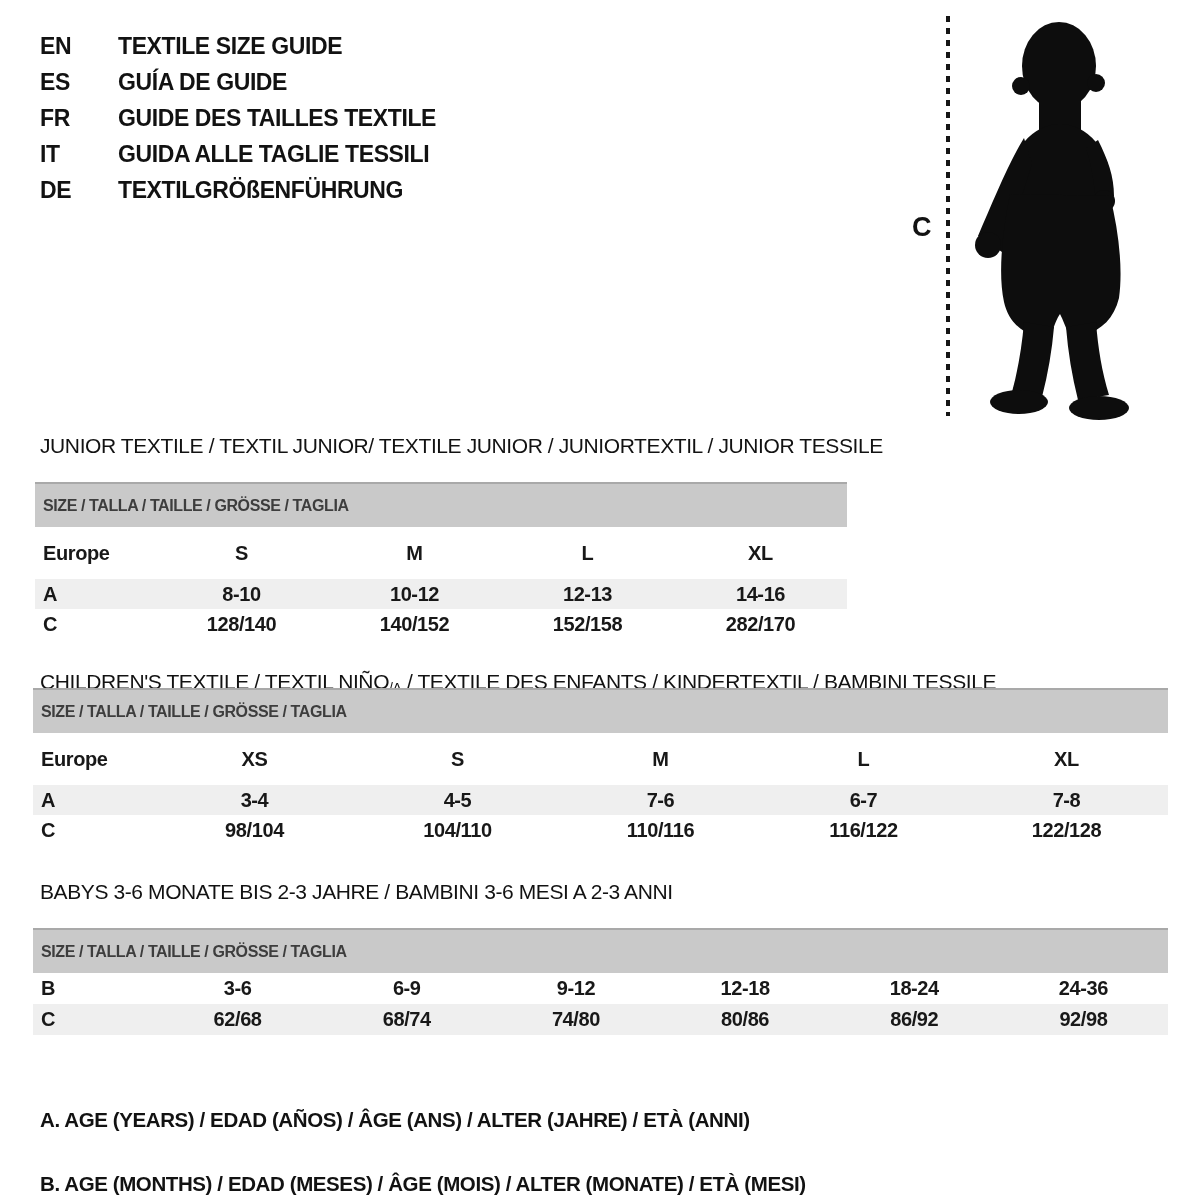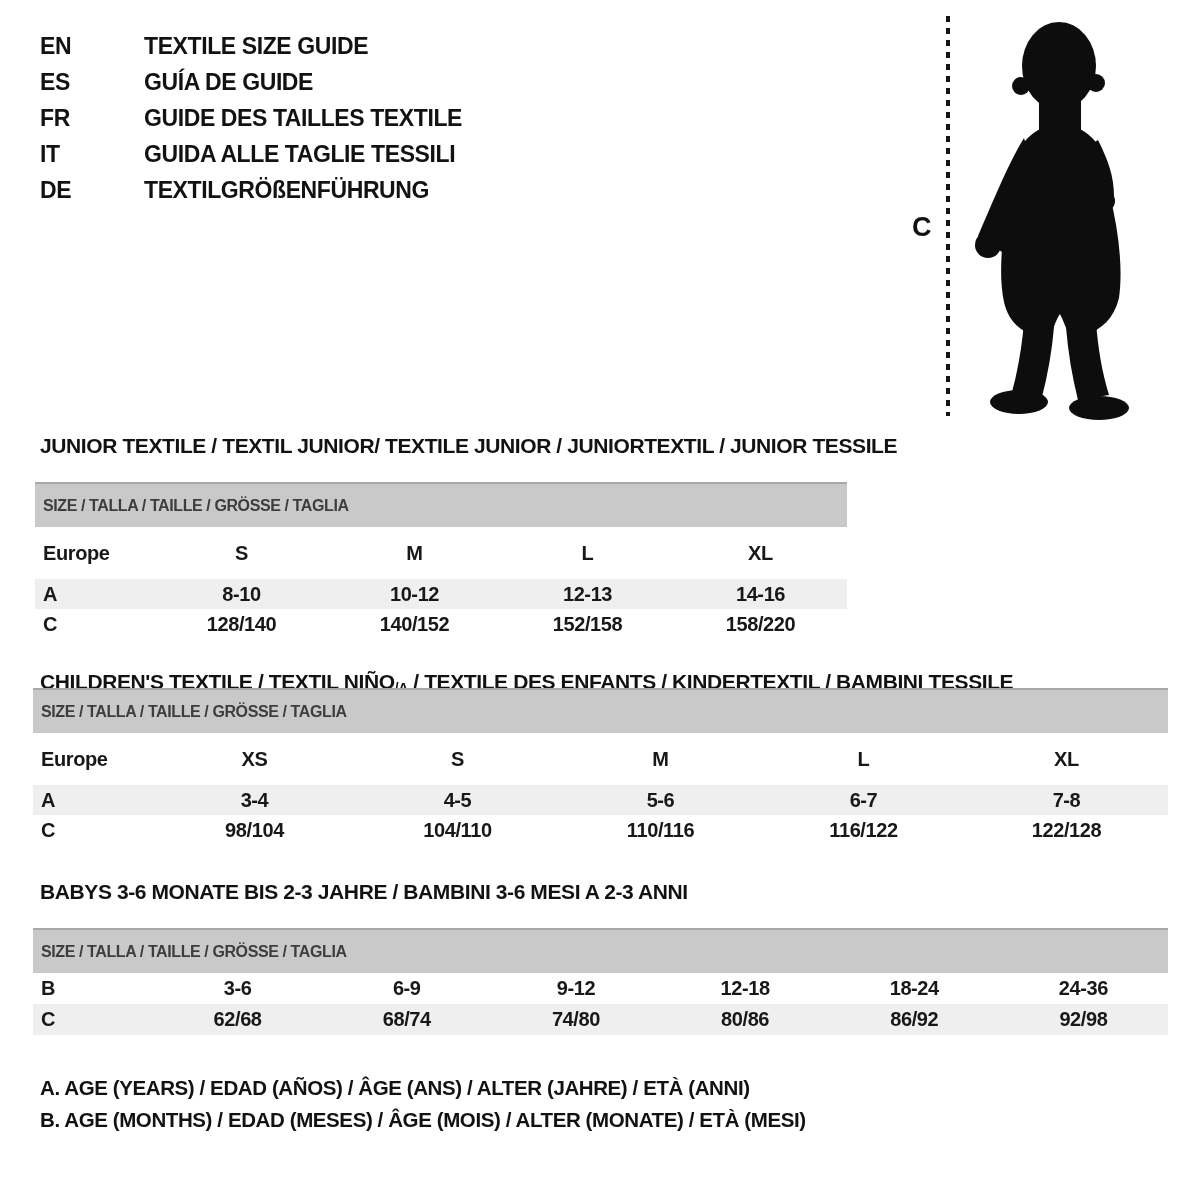--- a/index.html
+++ b/index.html
@@ -15,31 +15,31 @@
   body{
     width:1200px;height:1200px;background:#ffffff;
     font-family:"Liberation Sans", sans-serif;
     color:var(--ink);
   }
   .canvas{position:relative;width:1200px;height:1200px;overflow:hidden;background:#fff;}
 
   
   .lang-list{position:absolute;left:40px;top:28px;}
   .lang-row{display:flex;height:36px;align-items:center;
-    font-weight:bold;font-size:23px;letter-spacing:-0.4px;color:var(--ink);gap:26px;}
+    font-weight:bold;font-size:23px;letter-spacing:-0.4px;color:var(--ink);}
   .lang-code{width:78px;}
 
   
   .dash-line{position:absolute;left:946px;top:16px;width:4px;height:400px;
     background:repeating-linear-gradient(to bottom,#151515 0 6px,transparent 6px 12px);}
   .fig-c{position:absolute;left:912px;top:212px;font-size:27px;font-weight:bold;color:var(--ink);}
   .fig-svg{position:absolute;left:962px;top:14px;width:180px;height:410px;}
 
   
-  .section-heading{position:absolute;left:40px;font-size:21px;font-weight:bold;
+  .section-heading{position:absolute;left:40px;font-size:21px;font-weight:normal;
     letter-spacing:-0.4px;color:var(--ink);white-space:nowrap;}
   .heading-sub{font-size:14px;vertical-align:-4px;}
 
   
   .size-table{position:absolute;}
   .size-bar{height:45px;background:var(--size-bar-bg);
     border-top:2px solid var(--size-bar-border);
     display:flex;align-items:center;padding-left:8px;
     font-size:16px;font-weight:bold;color:var(--bar-ink);letter-spacing:-0.4px;}
   .t-row{display:grid;align-items:center;height:30px;
@@ -52,21 +52,21 @@
   .junior .t-row{grid-template-columns:120px repeat(4,1fr);}
   .children{left:33px;top:688px;width:1135px;}
   .children .t-row{grid-template-columns:120px repeat(5,1fr);}
   .babies{left:33px;top:928px;width:1135px;}
   .babies .t-row{grid-template-columns:120px repeat(6,1fr);}
   .babies .t-row{height:31px;}
 
   
   .legend{position:absolute;left:40px;top:1072px;font-size:20.5px;font-weight:bold;
     letter-spacing:-0.4px;color:var(--ink);}
-  .legend div{line-height:32px;white-space:nowrap;}
+  .legend div{line-height:32px;white-space:nowrap;margin-top:32px;}
 </style>
 </head>
 <body>
 
 <div class="canvas">
 
   <div class="lang-list">
     <div class="lang-row">
       <span class="lang-code">EN</span>
       <span class="lang-title">TEXTILE SIZE GUIDE</span>
@@ -127,21 +127,21 @@
       <div class="cell">8-10</div>
       <div class="cell">10-12</div>
       <div class="cell">12-13</div>
       <div class="cell">14-16</div>
     </div>
     <div class="t-row">
       <div class="cell label">C</div>
       <div class="cell">128/140</div>
       <div class="cell">140/152</div>
       <div class="cell">152/158</div>
-      <div class="cell">158/220</div>
+      <div class="cell">282/170</div>
     </div>
   </div>
 
   <div class="section-heading" style="top:670px;">
     <span>CHILDREN'S TEXTILE / TEXTIL NIÑO</span><span class="heading-sub">/A</span><span> / TEXTILE DES ENFANTS / KINDERTEXTIL / BAMBINI TESSILE</span>
   </div>
   <div class="size-table children">
     <div class="size-bar">
       <span>SIZE / TALLA / TAILLE / GRÖSSE / TAGLIA</span>
     </div>
@@ -150,21 +150,21 @@
       <div class="cell">XS</div>
       <div class="cell">S</div>
       <div class="cell">M</div>
       <div class="cell">L</div>
       <div class="cell">XL</div>
     </div>
     <div class="t-row shaded">
       <div class="cell label">A</div>
       <div class="cell">3-4</div>
       <div class="cell">4-5</div>
-      <div class="cell">5-6</div>
+      <div class="cell">7-6</div>
       <div class="cell">6-7</div>
       <div class="cell">7-8</div>
     </div>
     <div class="t-row">
       <div class="cell label">C</div>
       <div class="cell">98/104</div>
       <div class="cell">104/110</div>
       <div class="cell">110/116</div>
       <div class="cell">116/122</div>
       <div class="cell">122/128</div>

